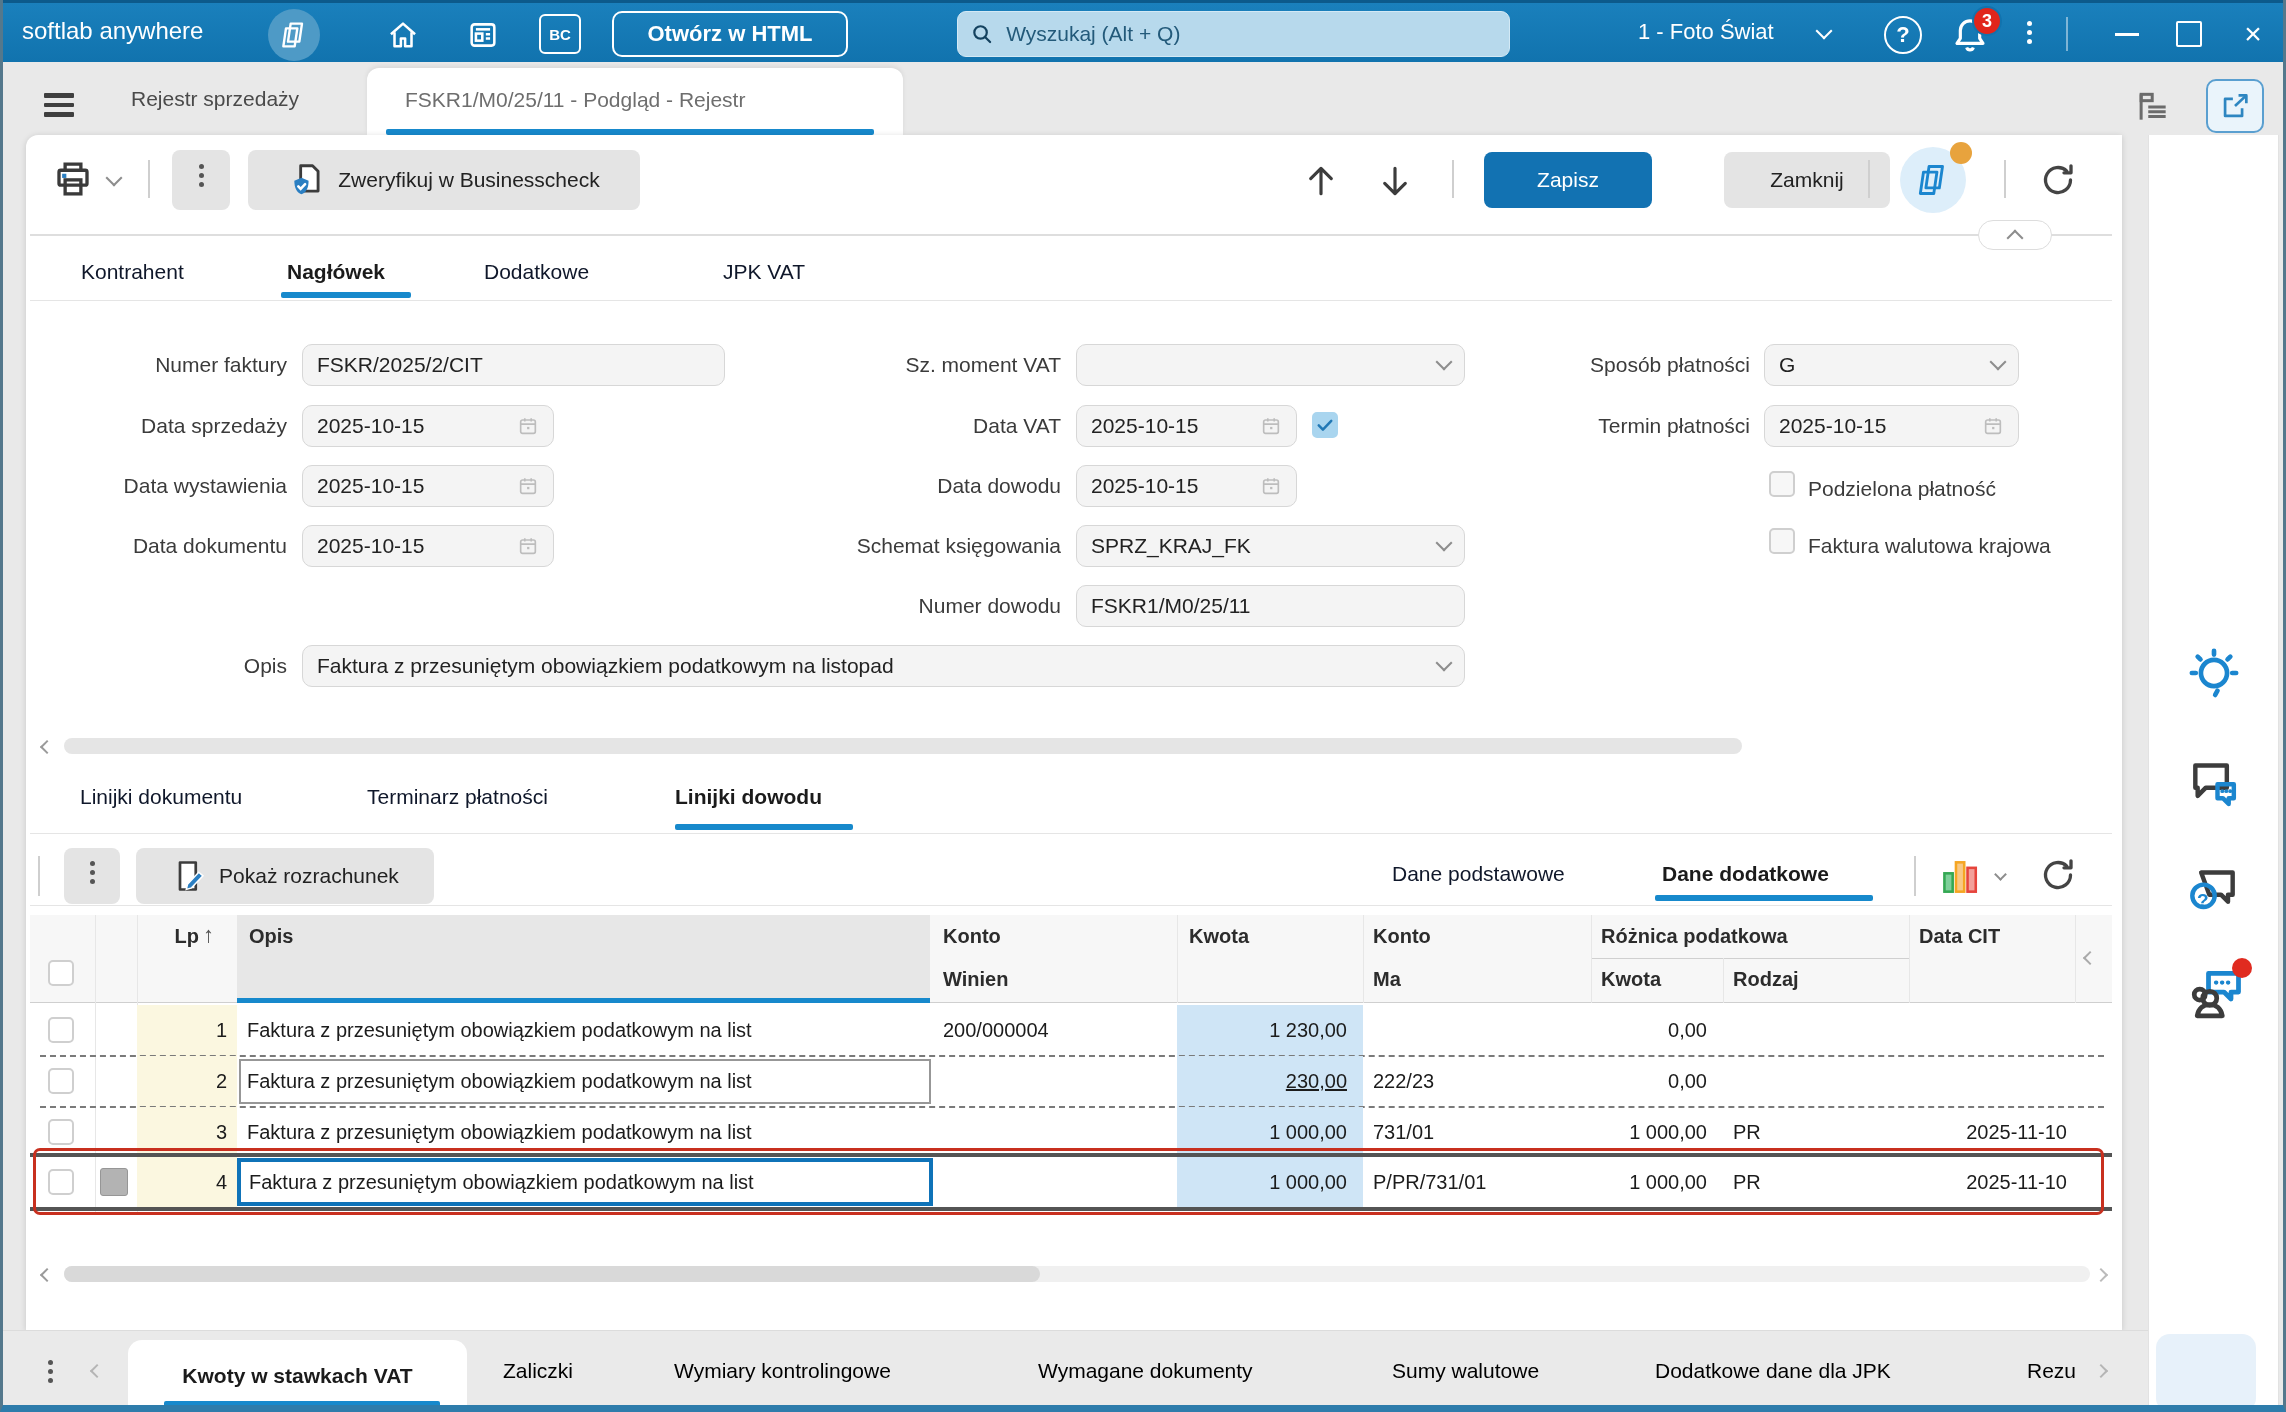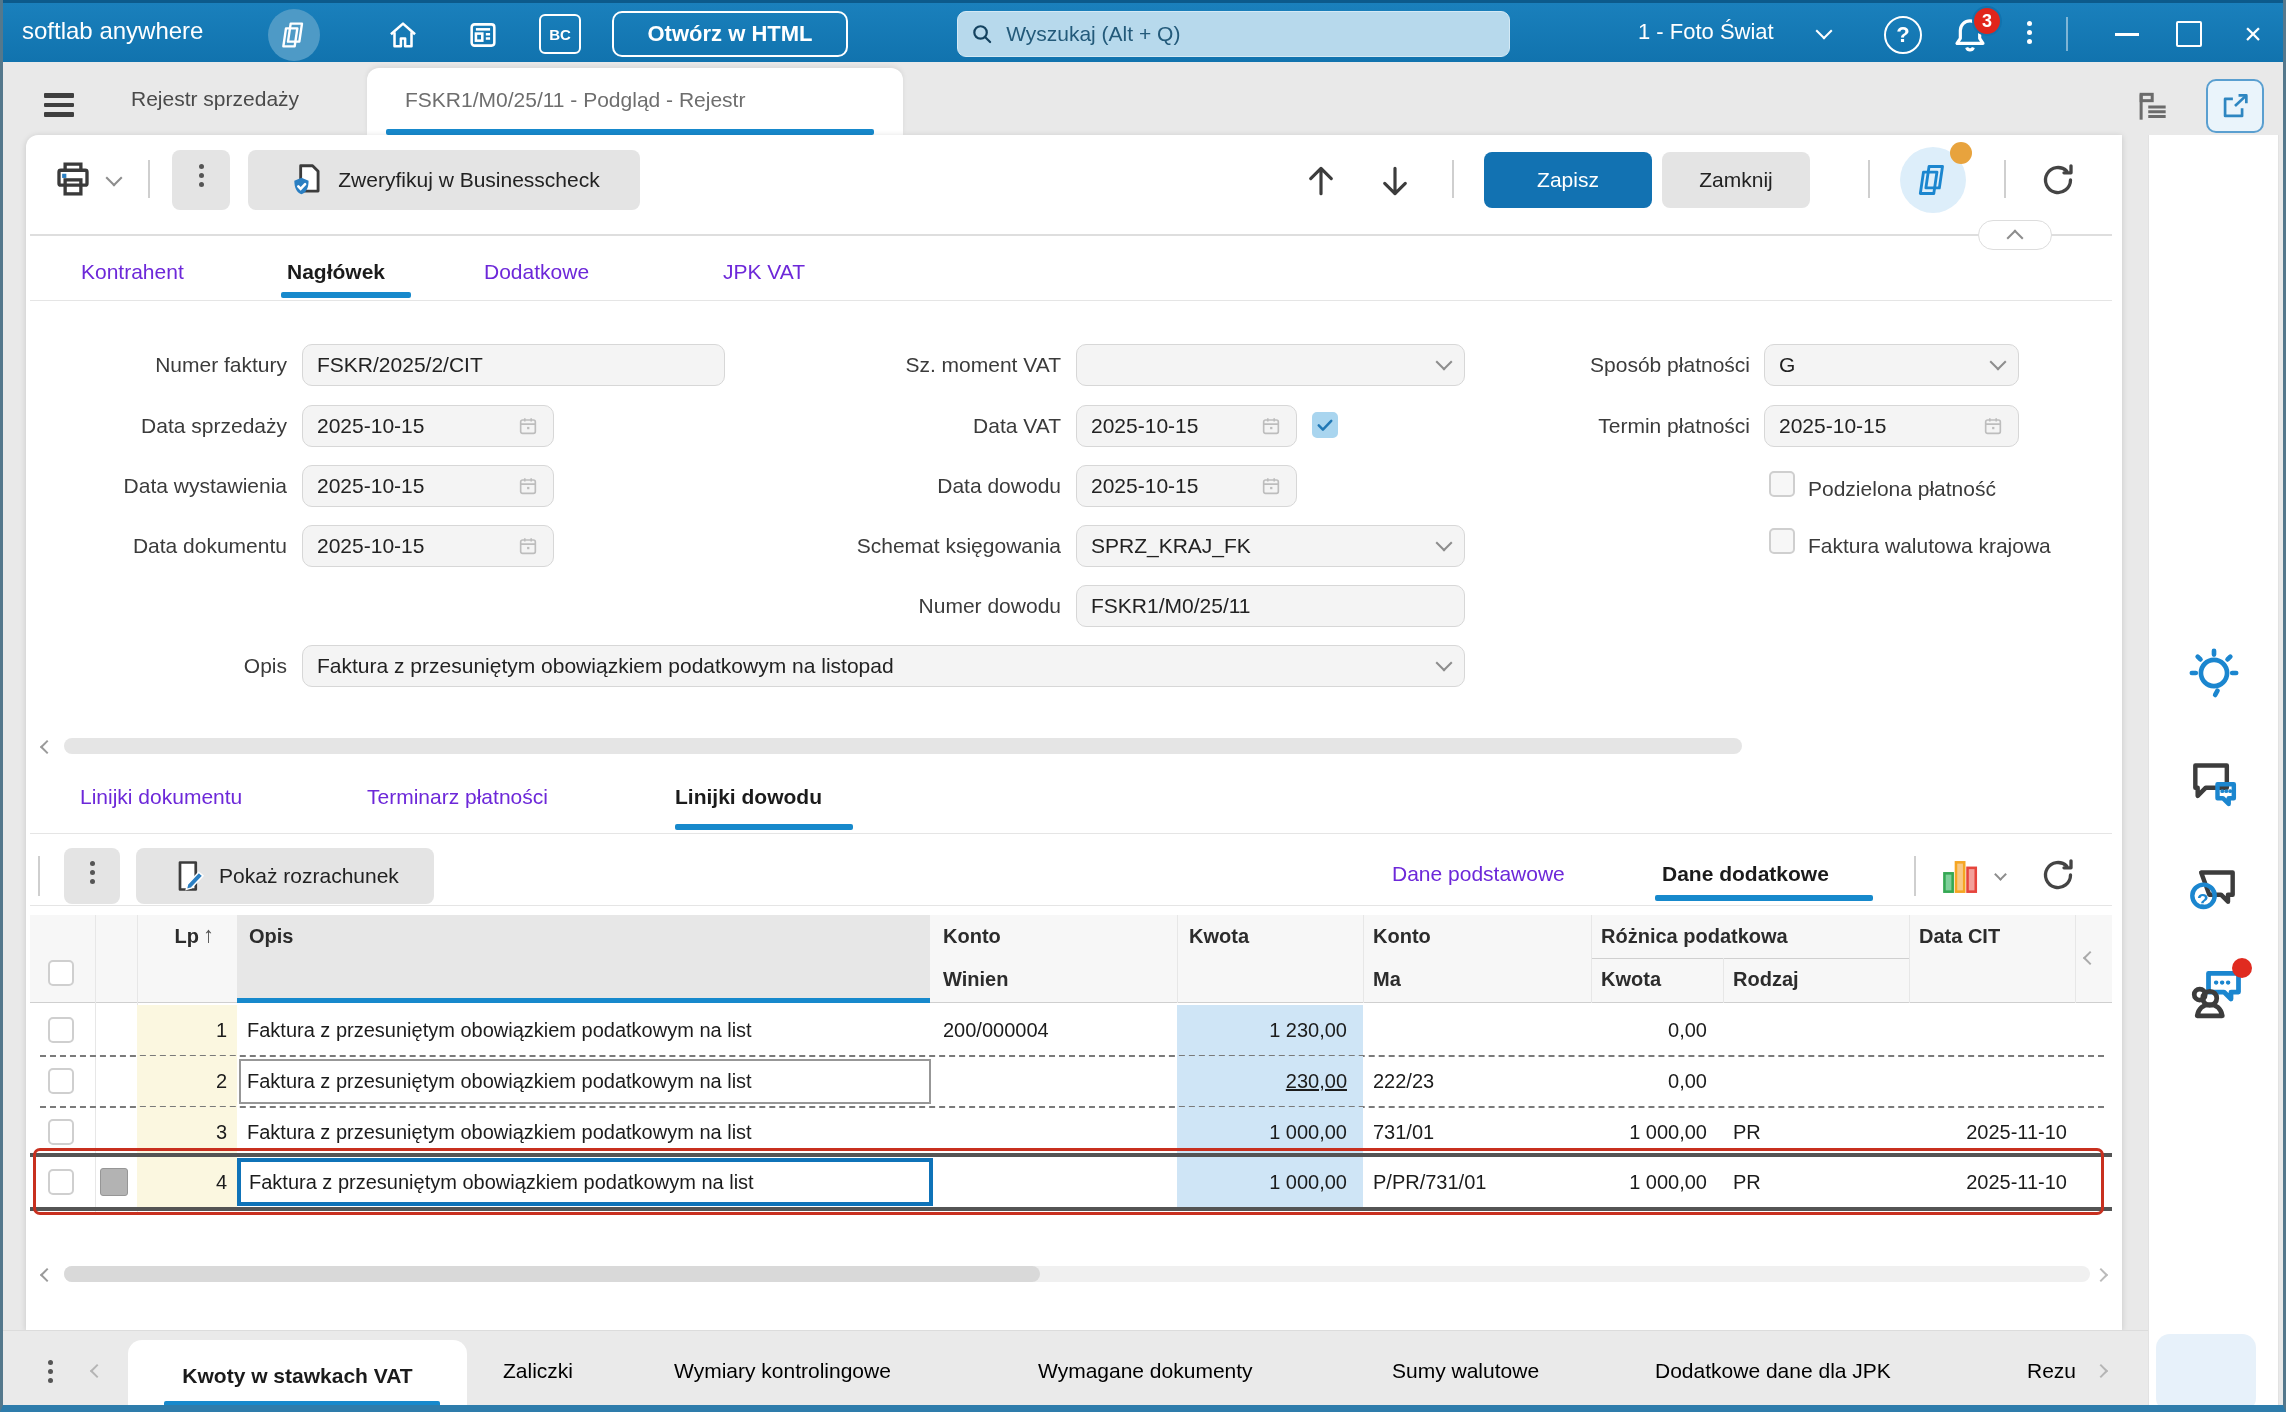--- a/index.html
+++ b/index.html
@@ -26,21 +26,21 @@
   .card{background:#fff;border-radius:12px 0 0 0;box-shadow:0 1px 6px rgba(0,0,0,.15);}
   .gbtn{background:#e4e4e4;border-radius:8px;display:flex;align-items:center;justify-content:center;gap:12px;font-size:21px;color:#222;cursor:pointer;}
   .bluebtn{background:#1272b2;border-radius:8px;color:#fff;font-size:21px;display:flex;align-items:center;justify-content:center;cursor:pointer;}
   .vsep{width:2px;background:#cfcfcf;}
   .kebab i{display:block;width:5px;height:5px;border-radius:50%;background:#555;margin:4px auto;}
   .chev{display:inline-block;width:12px;height:12px;border-right:2.5px solid #8d8d8d;border-bottom:2.5px solid #8d8d8d;}
   .chev.down{transform:rotate(45deg);}
   .chev.up{transform:rotate(-135deg);}
   .chev.left{transform:rotate(135deg);}
   .chev.right{transform:rotate(-45deg);}
-  .tab-label{font-size:21px;color:#6d28d9;cursor:pointer;white-space:nowrap;}
+  .tab-label{font-size:21px;color:#0f172a;cursor:pointer;white-space:nowrap;}
   .tab-label.active{color:#1b1b1b;font-weight:bold;}
   .hline{background:#e5e5e5;height:1px;}
   
   .flabel{font-size:21px;color:#3b3b3b;display:flex;align-items:center;justify-content:flex-end;height:42px;}
   .field{height:42px;background:#f4f4f4;border:1px solid #d7d7d7;border-radius:10px;display:flex;align-items:center;padding:0 14px;font-size:21px;color:#222;}
   .field .spacer{flex:1;}
   .cbx{width:26px;height:26px;border:2px solid #cfcfcf;border-radius:5px;background:#f7f7f7;}
   .cbx.checked{background:#a9d5ef;border-color:#a9d5ef;display:flex;align-items:center;justify-content:center;}
   
   .sb-track{height:16px;border-radius:8px;background:#ececec;}
@@ -269,21 +269,21 @@
   </div>
   <div class="r" style="left:1376px;top:162px;color:#3c3c3c;">
     <svg width="38" height="38" viewBox="0 0 24 24">
         <use href="#i-arrow-down"></use>
       </svg>
   </div>
   <div class="r vsep" style="left:1452px;top:160px;height:38px;"></div>
   <div class="r bluebtn" style="left:1484px;top:152px;width:168px;height:56px;">
     <span>Zapisz</span>
   </div>
-  <div class="r gbtn" style="left:1662px;top:152px;width:148px;height:56px;">
+  <div class="r gbtn" style="left:1724px;top:152px;width:166px;height:56px;">
     <span>Zamknij</span>
   </div>
   <div class="r vsep" style="left:1868px;top:160px;height:38px;"></div>
   <div class="r circle-btn" style="left:1900px;top:147px;width:66px;height:66px;background:#ddeefa;color:#1b86cf;">
     <svg width="38" height="38" viewBox="0 0 24 24">
         <use href="#i-pages"></use>
       </svg>
   </div>
   <div class="r" style="left:1950px;top:142px;width:22px;height:22px;border-radius:50%;background:#e8a33d;"></div>
   <div class="r vsep" style="left:2004px;top:160px;height:38px;"></div>

